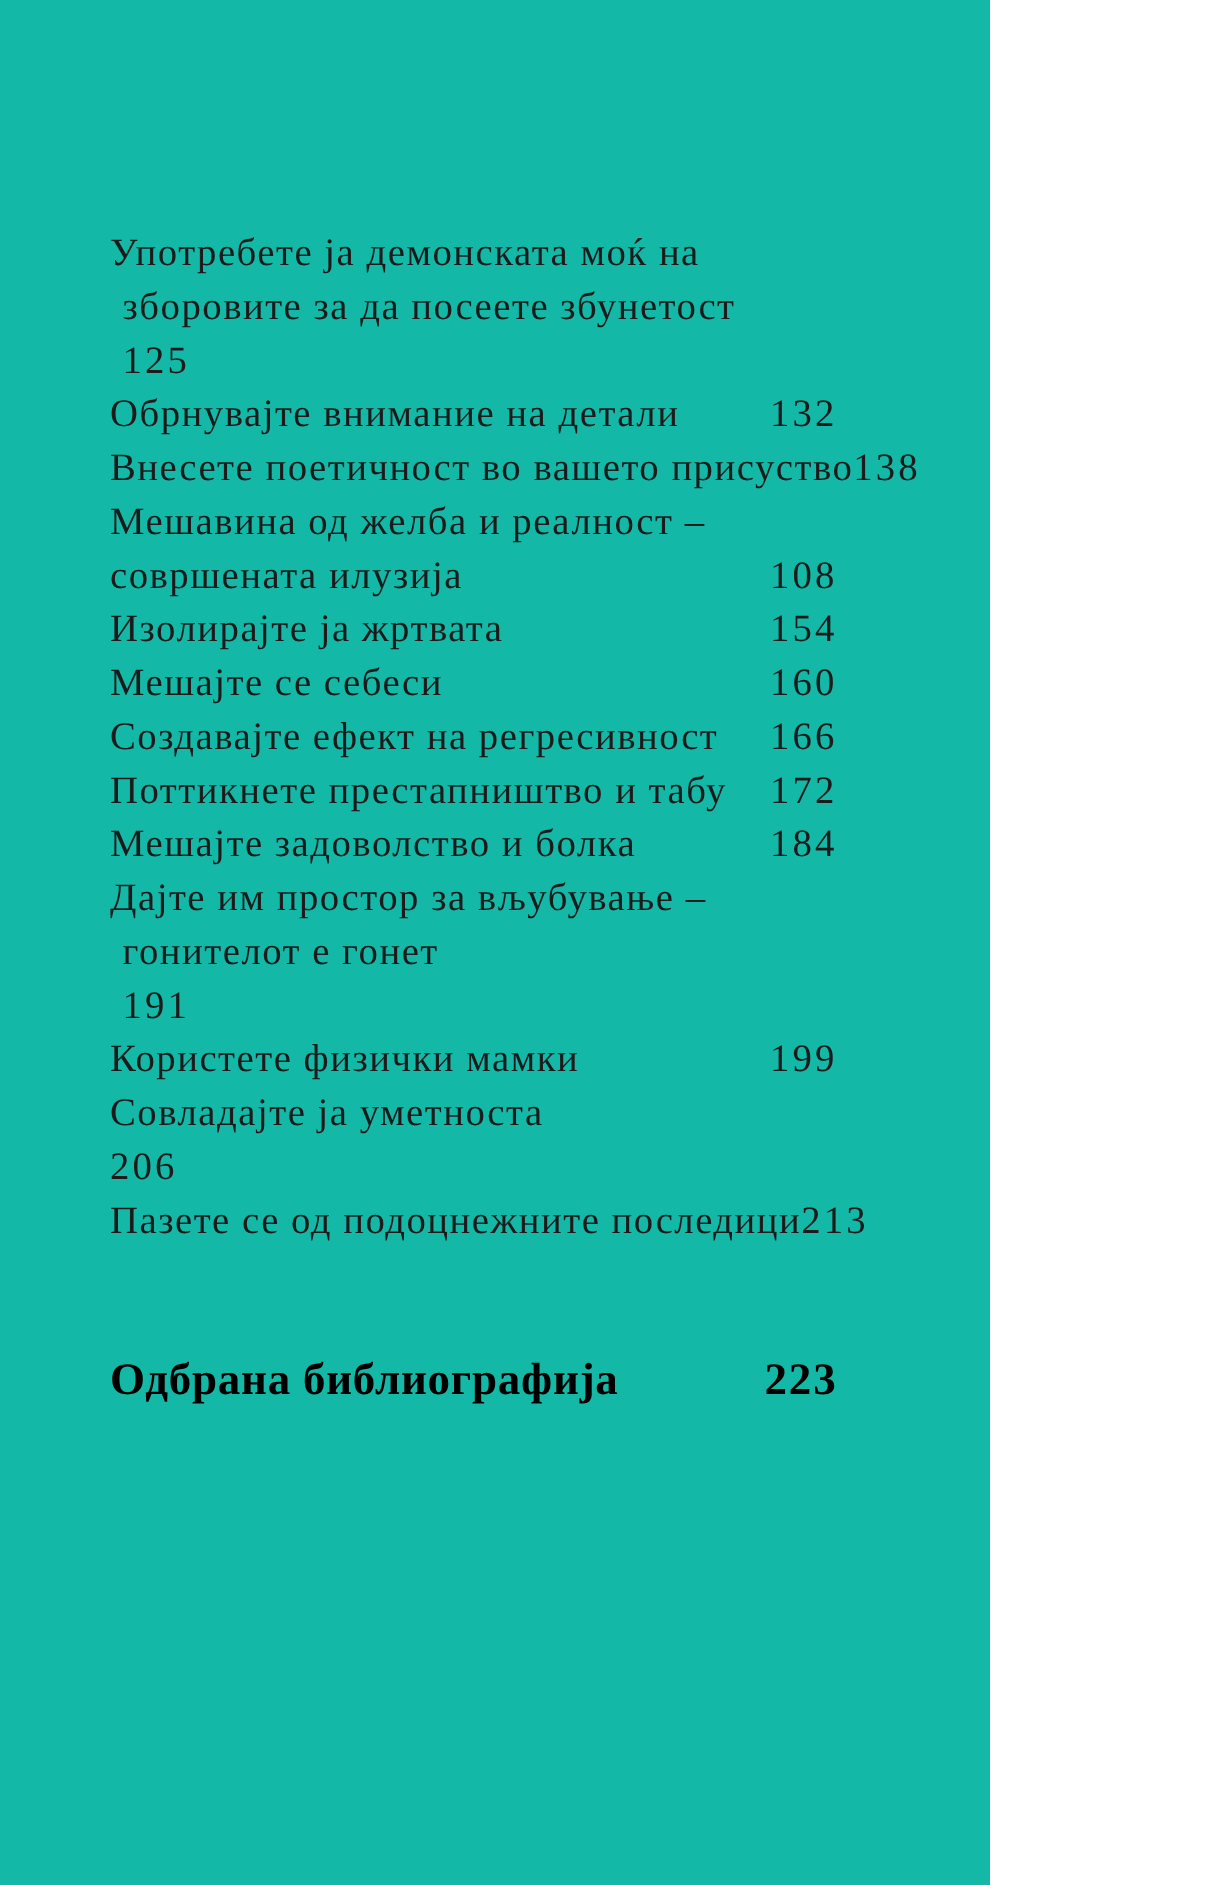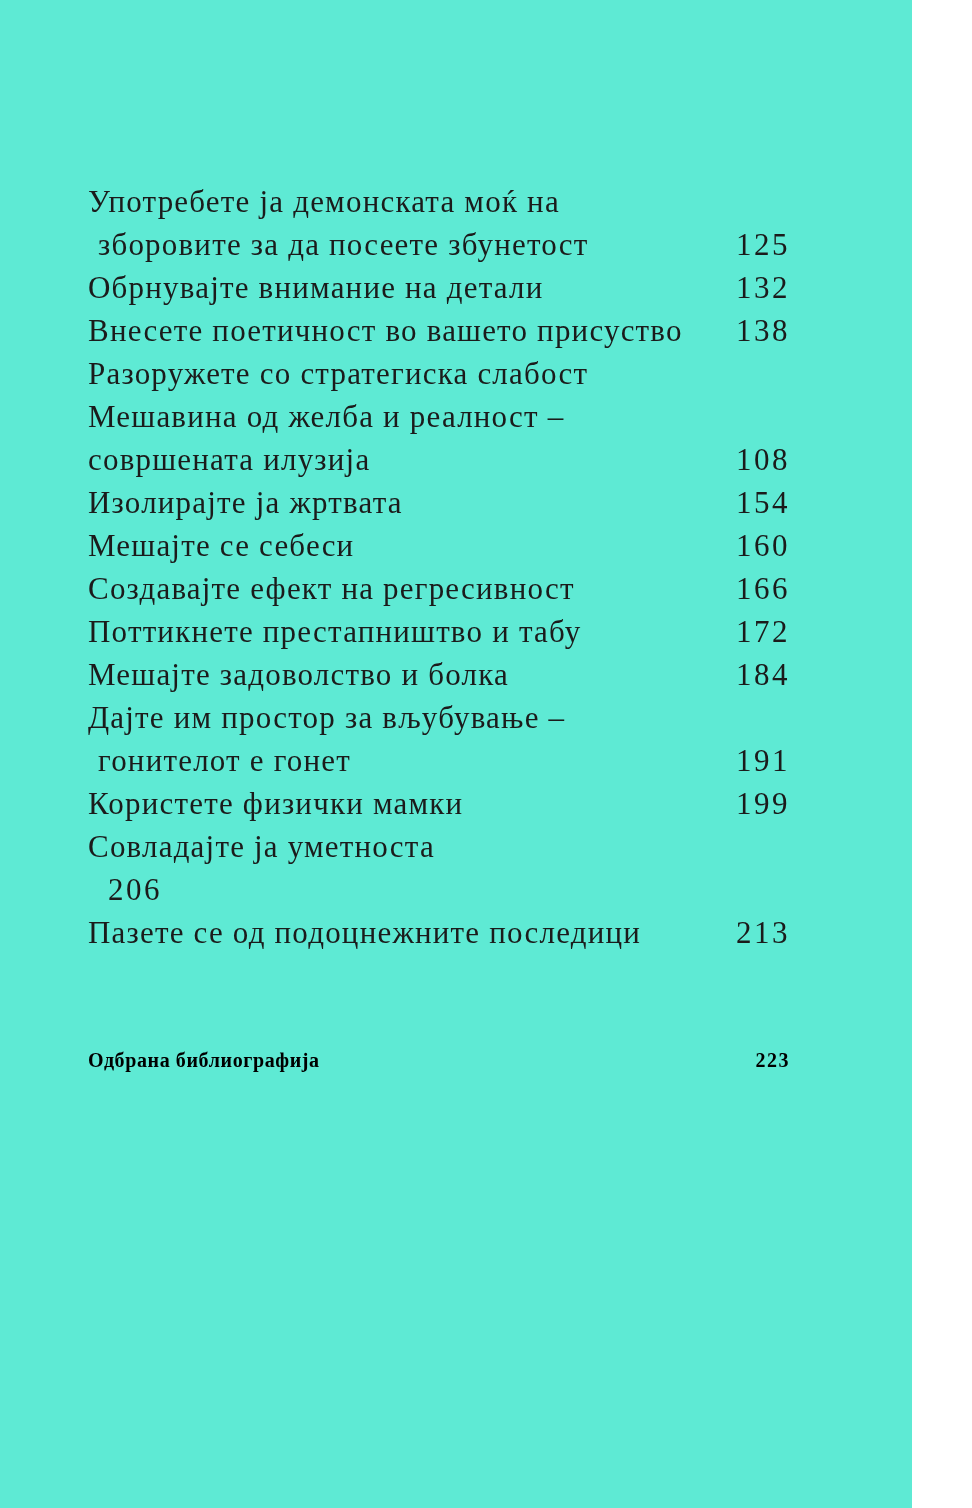--- a/index.html
+++ b/index.html
@@ -2,55 +2,55 @@
 <html><head>
 <meta charset="utf-8">
 <style>
   html, body {
     margin: 0;
     padding: 0;
     background: #ffffff;
   }
   .page {
     position: relative;
-    width: 912px;
+    width: 792px;
     height: 1508px;
-    background: #5eead4;
+    background: #14b8a6;
     box-sizing: border-box;
     padding: 180px 122px 0 88px;
     font-family: "Liberation Serif", "DejaVu Serif", serif;
     color: #1b1b1b;
     overflow: hidden;
   }
   .toc-row {
     display: flex;
     justify-content: space-between;
     align-items: baseline;
     font-size: 31px;
     line-height: 43px;
     letter-spacing: 1.2px;
     white-space: nowrap;
   }
   .toc-row.indent {
     padding-left: 10px;
+    flex-direction: column;
   }
   .entry-text {
     flex: 0 1 auto;
   }
   .page-num {
     flex: 0 0 auto;
     letter-spacing: 2.5px;
-    margin-left: 20px;
   }
   .bib-row {
     display: flex;
     justify-content: space-between;
     align-items: baseline;
     margin-top: 85px;
-    font-size: 20px;
+    font-size: 36px;
     line-height: 43px;
     font-weight: bold;
     color: #000000;
     letter-spacing: 0.6px;
     white-space: nowrap;
   }
   .bib-row .page-num {
     letter-spacing: 1.5px;
   }
 </style>
@@ -67,24 +67,20 @@
         <span class="entry-text">зборовите за да посеете збунетост</span>
         <span class="page-num">125</span>
       </div>
       <div class="toc-row">
         <span class="entry-text">Обрнувајте внимание на детали</span>
         <span class="page-num">132</span>
       </div>
       <div class="toc-row">
         <span class="entry-text">Внесете поетичност во вашето присуство</span>
         <span class="page-num">138</span>
-      </div>
-      <div class="toc-row">
-        <span class="entry-text">Разоружете со стратегиска слабост</span>
-        <span class="page-num"></span>
       </div>
       <div class="toc-row">
         <span class="entry-text">Мешавина од желба и реалност –</span>
         <span class="page-num"></span>
       </div>
       <div class="toc-row">
         <span class="entry-text">совршената илузија</span>
         <span class="page-num">108</span>
       </div>
       <div class="toc-row">

